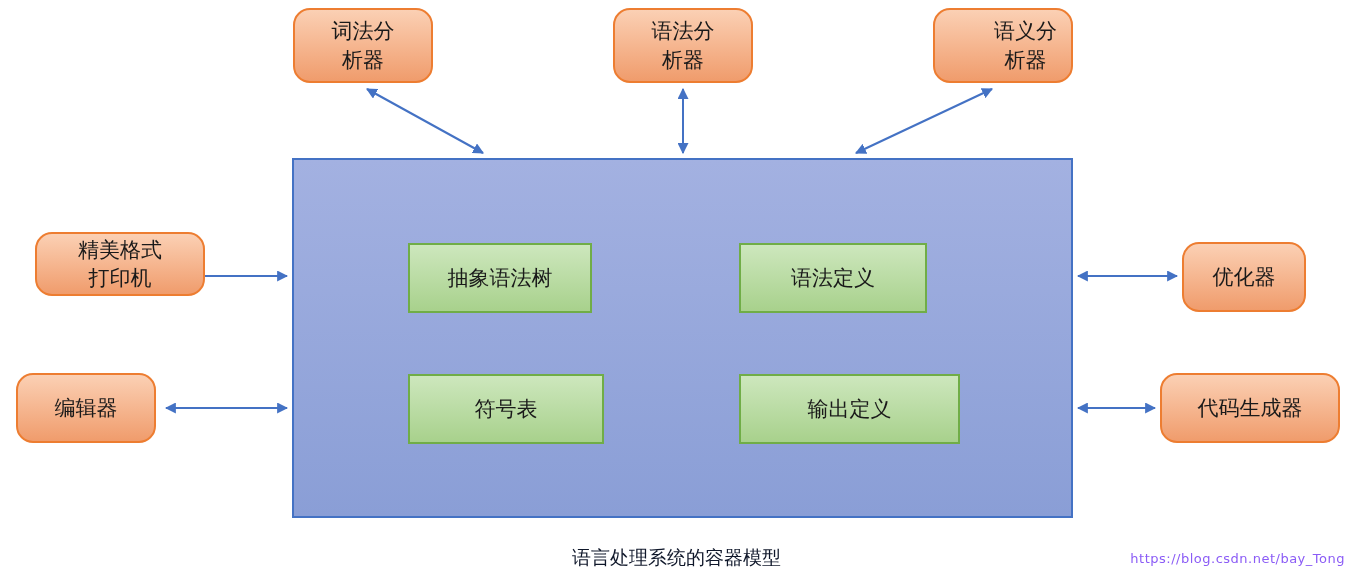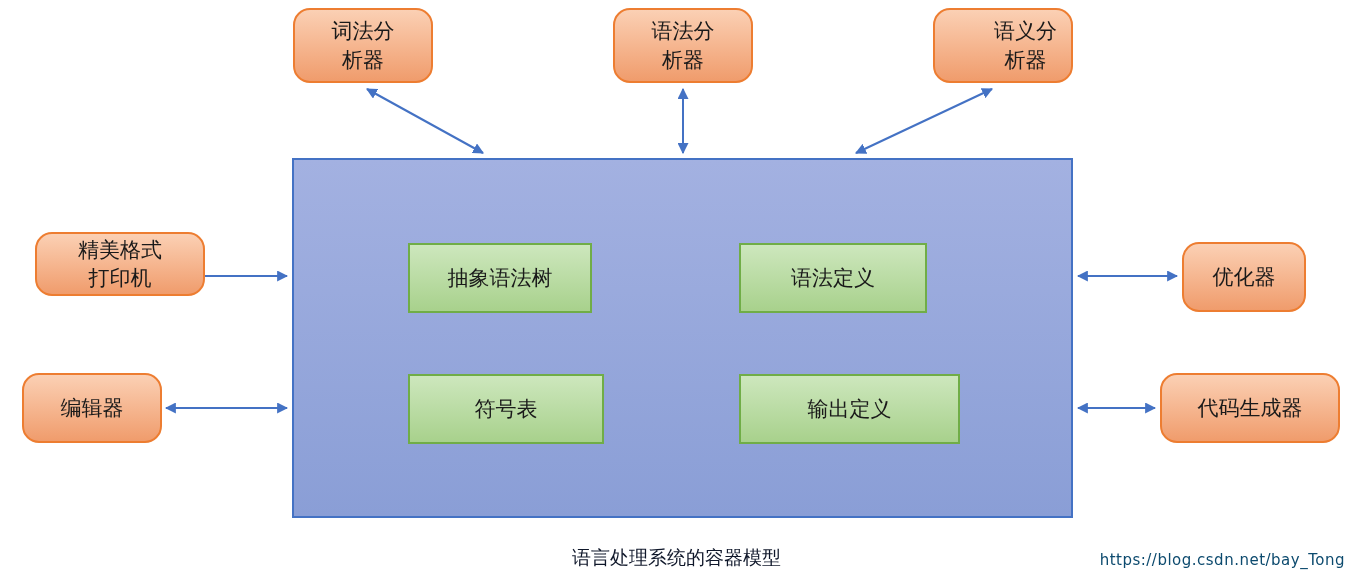--- a/index.html
+++ b/index.html
@@ -46,21 +46,21 @@
     width: 100%;
     text-align: center;
     font-size: 21px;
     color: #1a1a1a;
   }
   
   .n-lexer        { left: 293px;  top: 8px;   width: 140px; height: 75px; }
   .n-parser       { left: 613px;  top: 8px;   width: 140px; height: 75px; }
   .n-semantic     { left: 933px;  top: 8px;   width: 140px; height: 75px; padding-left: 45px; }
   .n-pretty       { left: 7px;    top: 232px; width: 170px; height: 64px; margin-left: 28px; }
-  .n-editor       { left: 22px;   top: 373px; width: 140px; height: 70px; }
+  .n-editor       { left: 16px;   top: 373px; width: 140px; height: 70px; }
   .n-optimizer    { left: 1182px; top: 242px; width: 124px; height: 70px; }
   .n-codegen      { left: 1160px; top: 373px; width: 180px; height: 70px; }
   
   .n-ast          { left: 406px;  top: 241px; width: 184px; height: 70px; }
   .n-syntaxdef    { left: 737px;  top: 241px; width: 188px; height: 70px; }
   .n-symtab       { left: 406px;  top: 372px; width: 196px; height: 70px; }
   .n-outdef       { left: 737px;  top: 372px; width: 221px; height: 70px; }
 
   #edges {
     position: absolute;
@@ -76,22 +76,22 @@
     position: absolute;
     left: 0; top: 545px;
     width: 100%;
     text-align: center;
     font-size: 19px;
     color: #0f172a;
   }
   #watermark {
     position: absolute;
     right: 8px; top: 551px;
-    font-size: 15px;
-    color: #0c4a6e;
+    font-size: 13px;
+    color: #8b5cf6;
     letter-spacing: 0.5px;
   }
 </style>
 </head>
 <body>
 
 <div id="canvas">
 
   <svg id="edges" viewBox="0 0 1353 581">
     <defs>

